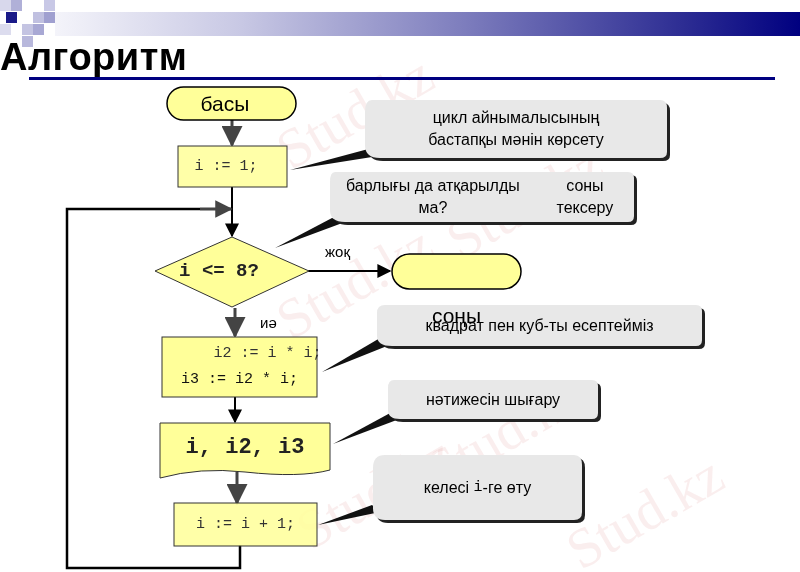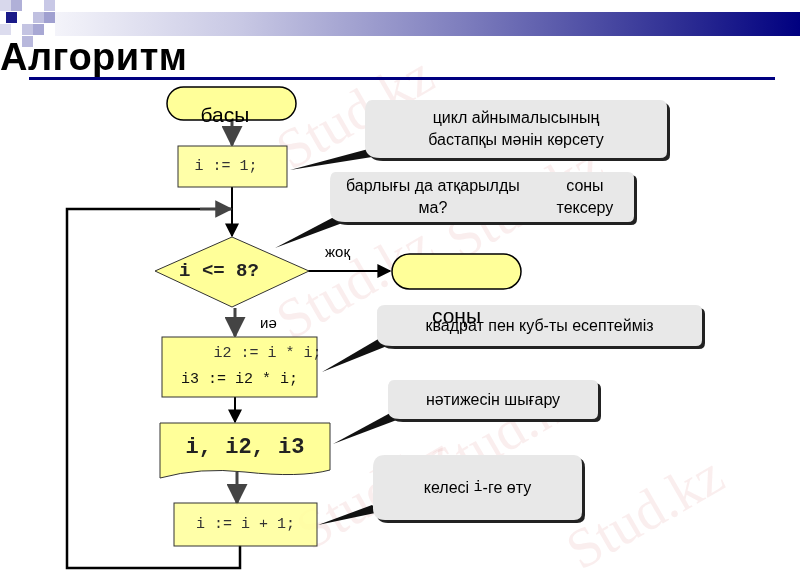--- a/index.html
+++ b/index.html
@@ -98,21 +98,21 @@
 
   <rect x="392" y="254" width="129" height="35" rx="17.5" fill="#ffff99" stroke="#000" stroke-width="1.5"></rect>
 
   <rect x="162" y="337" width="155" height="60" fill="#ffff99" stroke="#333" stroke-width="1"></rect>
 
   <path d="M160,423 L330,423 L330,470 Q300,478 245,472 Q200,467 160,478 Z" fill="#ffff99" stroke="#333" stroke-width="1"></path>
 
   <rect x="174" y="503" width="143" height="43" fill="#ffff99" fill-opacity="0.85" stroke="#333" stroke-width="1"></rect>
 </svg>
 
-<div class="node-text term-t" style="left:167px;top:98px;width:116px;height:33px;">басы</div>
+<div class="node-text term-t" style="left:167px;top:87px;width:116px;height:33px;">басы</div>
 <div class="node-text mono code-s" style="left:178px;top:146px;width:96px;height:41px;">i := 1;</div>
 <div class="node-text mono code-b" style="left:142px;top:257px;width:154px;height:28px;font-size:19px;">i &lt;= 8?</div>
 <div class="node-text term-t" style="left:392px;top:254px;width:129px;height:35px;margin-top:44px;">соңы</div>
 <div class="lbl" style="left:325px;top:243px;">жоқ</div>
 <div class="lbl" style="left:260px;top:314px;">иә</div>
 <div class="node-text mono code-s" style="left:162px;top:340px;width:155px;height:27px;padding-left:28px;">i2 := i * i;</div>
 <div class="node-text mono code-s" style="left:162px;top:366px;width:155px;height:27px;color:#111;">i3 := i2 * i;</div>
 <div class="node-text mono code-b" style="left:160px;top:430px;width:170px;height:34px;font-size:22px;">i, i2, i3</div>
 <div class="node-text mono code-s" style="left:174px;top:503px;width:143px;height:43px;">i := i + 1;</div>
 

